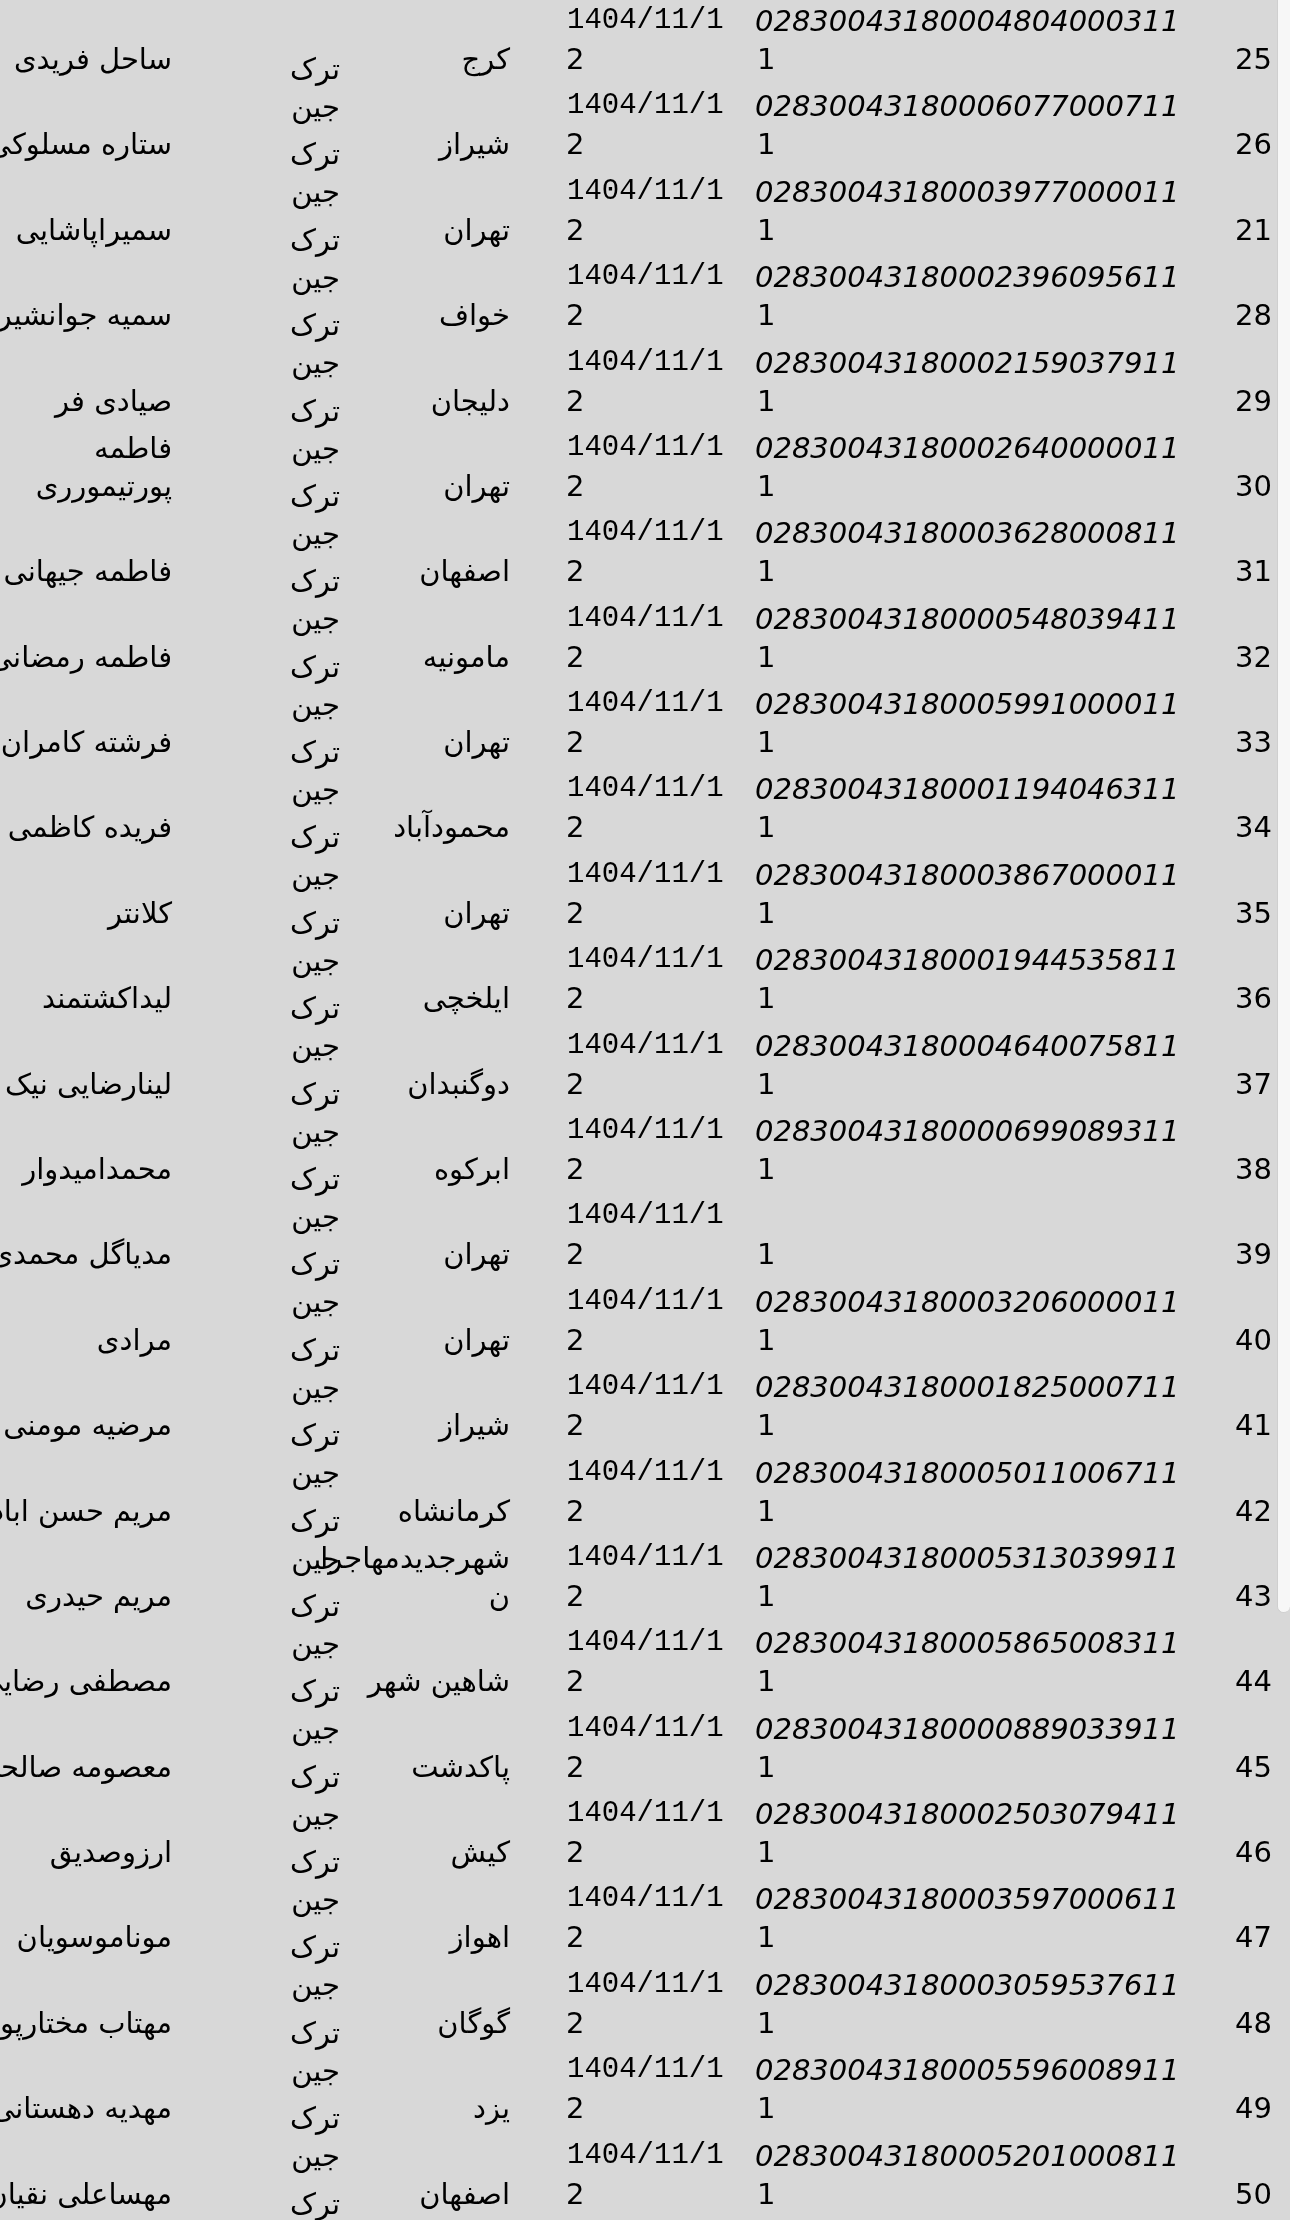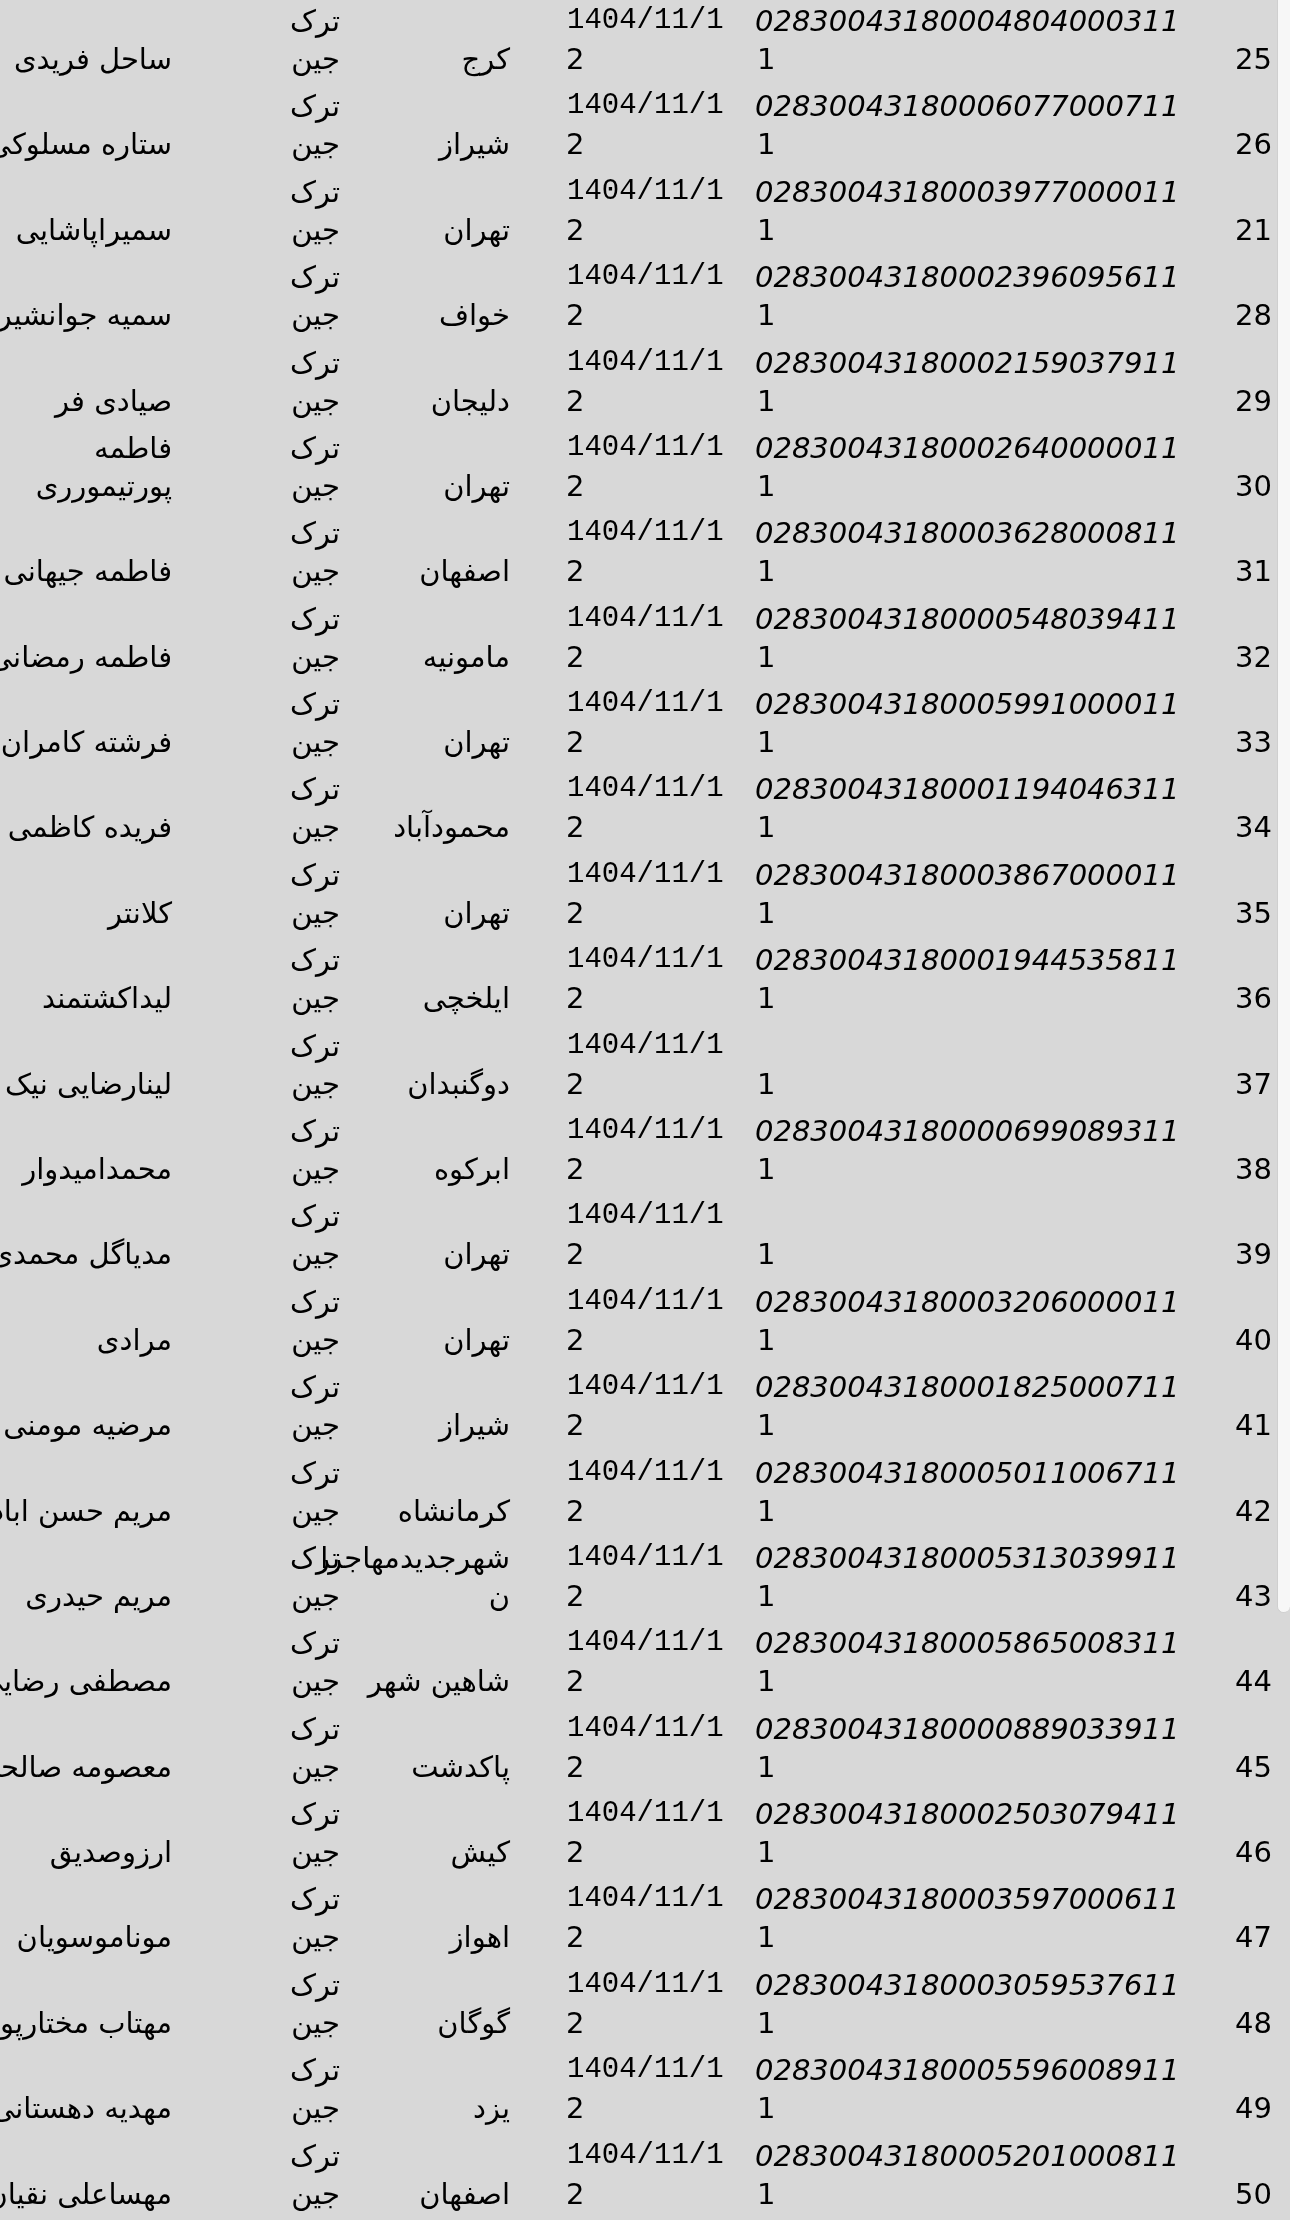--- a/index.html
+++ b/index.html
@@ -29,21 +29,21 @@
     position: absolute;
     white-space: nowrap;
     font-size: 29px;
     line-height: 36px;
     color: #000;
   }
   .t1 { top: 3px; }
   .t2 { top: 41px; }
   
   .c-name   { right: 1118px; text-align: right; direction: rtl; }
-  .c-fabric { right: 950px;  text-align: right; direction: rtl; }
+  .c-fabric { right: 950px;  text-align: right; direction: rtl; margin-top: 48px; }
   .c-city   { right: 780px;  text-align: right; direction: rtl; }
   .c-qty    { left: 566px; direction: ltr; }
   .c-date   { left: 567px; direction: ltr; font-family: Liberation Mono, monospace; }
   .c-code   { left: 755px; direction: ltr; letter-spacing: 0px; font-style: italic; }
   .c-one    { left: 757px; direction: ltr; }
   .c-no     { right: 18px; text-align: right; direction: ltr; }
   
   .scrollbar-thumb {
     position: absolute;
     right: 0px;
@@ -229,20 +229,21 @@
     <span class="cell t2 c-city">ایلخچی</span>
     <span class="cell t2 c-qty">2</span>
     <span class="cell t2 c-one">1</span>
     <span class="cell t2 c-no">36</span>
   </div>
       <div class="row" dir="rtl" style="top: 1025px;">
 
     <span class="cell t1 c-fabric">ترک</span>
 
     <span class="cell t1 c-date">1404/11/1</span>
+    <span class="cell t1 c-code">02830043180004640075811</span>
 
     <span class="cell t2 c-name">لینارضایی نیک</span>
     <span class="cell t2 c-fabric">جین</span>
     <span class="cell t2 c-city">دوگنبدان</span>
     <span class="cell t2 c-qty">2</span>
     <span class="cell t2 c-one">1</span>
     <span class="cell t2 c-no">37</span>
   </div>
       <div class="row" dir="rtl" style="top: 1110px;">
 

